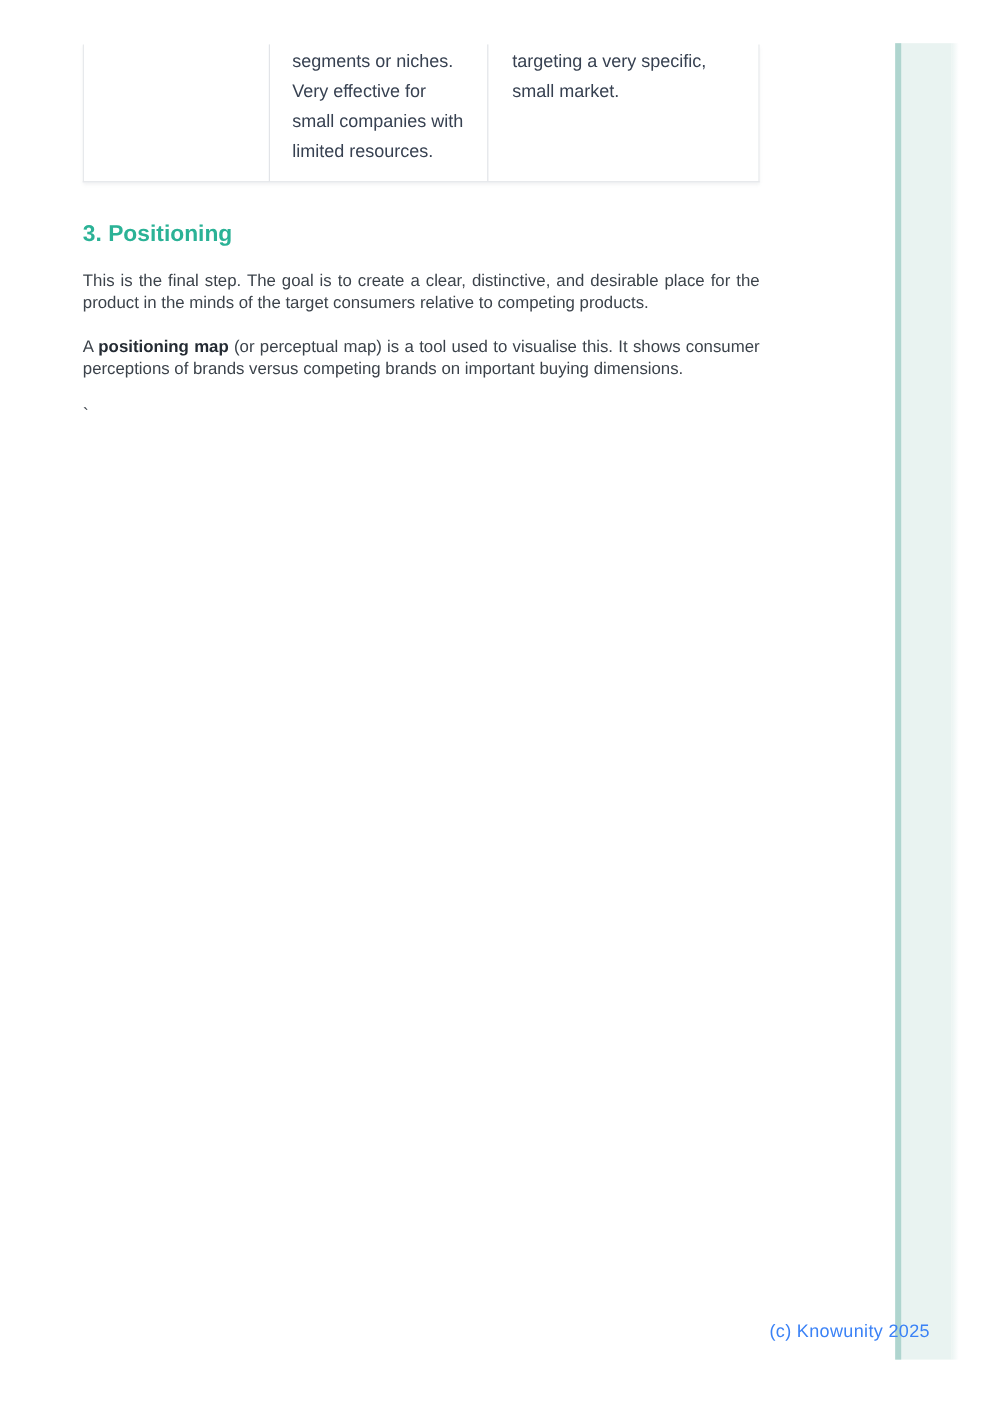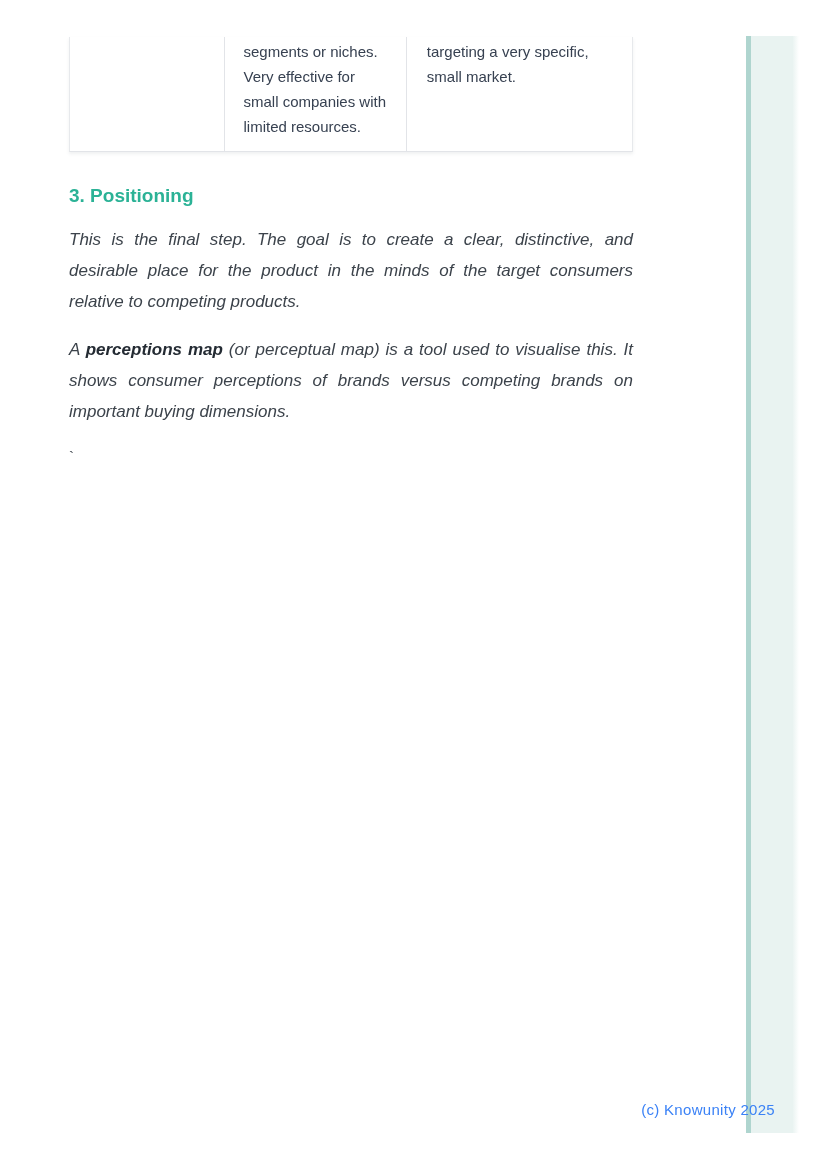--- a/index.html
+++ b/index.html
@@ -79,25 +79,24 @@
   .heading {
     margin: 33px 0 0 0;
     font-size: 19px;
     font-weight: bold;
     color: #2bb296;
     line-height: 22px;
   }
 
   .para {
     margin: 17px 0 0 0;
-    font-size: 17px;
-    line-height: 31px;
+    font-size: 14px;
+    line-height: 19px;
     color: #3c434b;
     text-align: justify;
-    font-style: italic;
   }
   .para strong { color: #242b33; }
   .stray {
     margin: 20px 0 0 0;
     font-size: 15.5px;
     line-height: 20px;
     color: #3c434b;
   }
 
   .footer {
@@ -124,21 +123,21 @@
       <div class="cell c1"></div>
       <div class="cell c2">segments or niches. Very effective for small companies with limited resources.</div>
       <div class="cell c3">targeting a very specific, small market.</div>
     </div>
 
 
     <h2 class="heading">3. Positioning</h2>
 
     <p class="para">This is the final step. The goal is to create a clear, distinctive, and desirable place for the product in the minds of the target consumers relative to competing products.</p>
 
-    <p class="para"><span>A </span><strong>perceptions map</strong><span> (or perceptual map) is a tool used to visualise this. It shows consumer perceptions of brands versus competing brands on important buying dimensions.</span></p>
+    <p class="para"><span>A </span><strong>positioning map</strong><span> (or perceptual map) is a tool used to visualise this. It shows consumer perceptions of brands versus competing brands on important buying dimensions.</span></p>
 
     <p class="stray">`</p>
 
   </div>
 
   <div class="footer">(c) Knowunity 2025</div>
 
 </div>
 
 </body></html>

